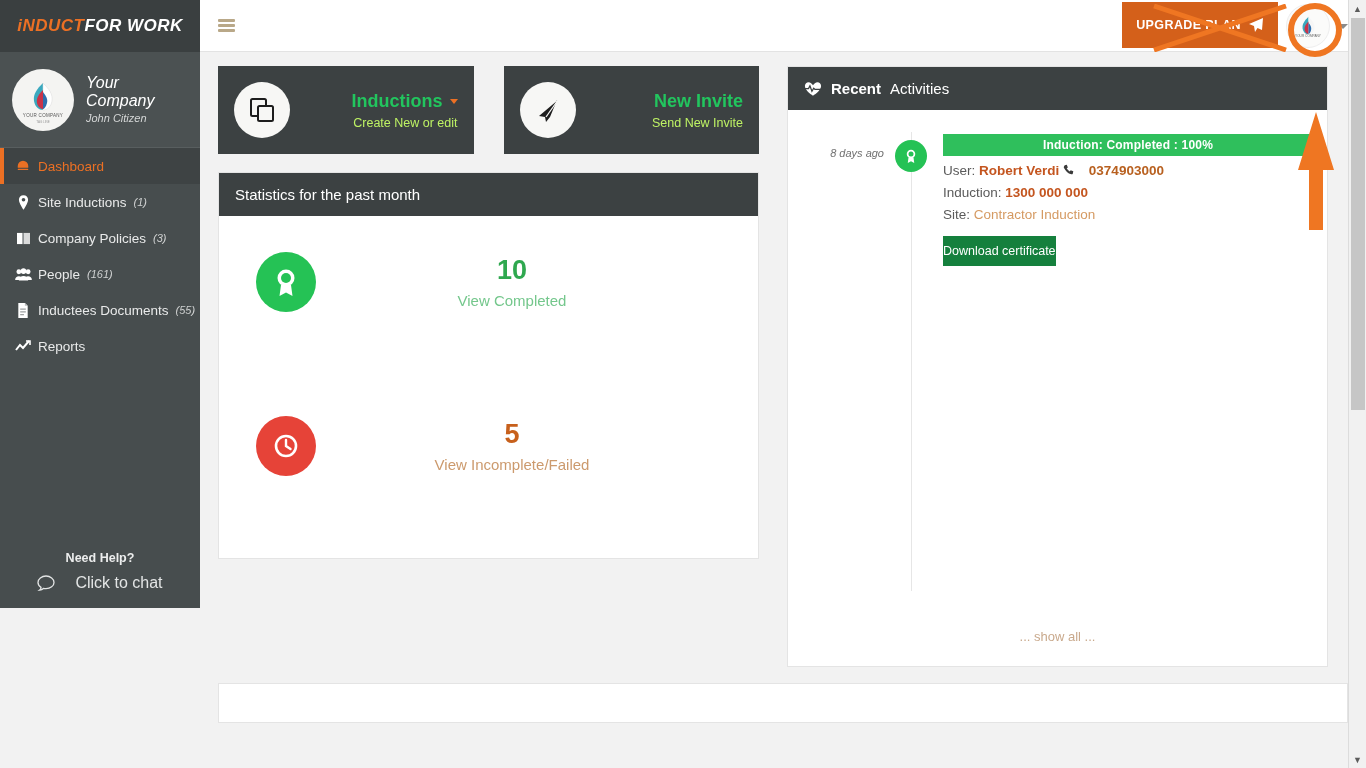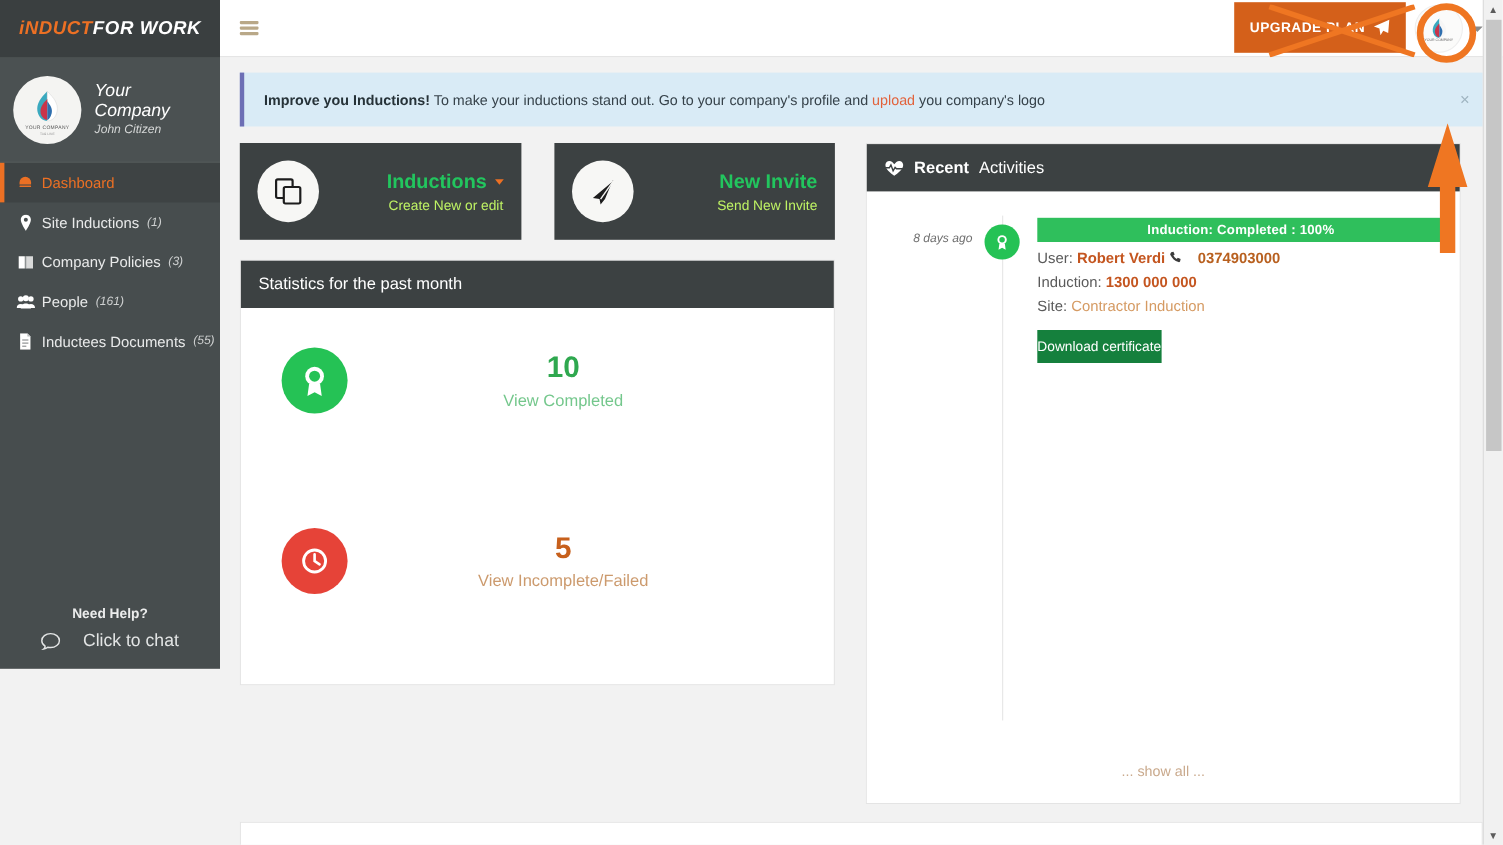--- a/index.html
+++ b/index.html
@@ -334,20 +334,30 @@
               <path d="M8 0l3 3H8z" fill="#b9bcbd"></path>
               <rect x="3" y="6" width="6" height="1" fill="#7d8182"></rect>
               <rect x="3" y="9" width="6" height="1" fill="#7d8182"></rect>
               <rect x="3" y="12" width="4" height="1" fill="#7d8182"></rect>
             </svg>
         </span>
         <span>Inductees Documents</span>
         <span class="nav-count">(55)</span>
       </div>
 
+      <div class="nav-item">
+        <span class="nav-ico">
+          <svg width="16" height="13" viewBox="0 0 16 13">
+              <path d="M1 10L5 5l3 3 6-7" stroke="#ffffff" stroke-width="2" fill="none"></path>
+              <path d="M11 1h4v4" stroke="#ffffff" stroke-width="1.6" fill="none"></path>
+            </svg>
+        </span>
+        <span>Reports</span>
+        <span class="nav-count"></span>
+      </div>
 
     </nav>
 
     <div class="help">
       <div class="help-title">Need Help?</div>
       <div class="help-link">
         <svg width="18" height="16" viewBox="0 0 18 16">
             <path d="M9 1C4.6 1 1 3.9 1 7.4c0 2 1.2 3.8 3 5 0 1-.5 2-1.3 2.6 1.6-.2 2.9-.9 3.7-1.6.8.2 1.7.3 2.6.3 4.4 0 8-2.8 8-6.3S13.4 1 9 1z" fill="none" stroke="#e3e5e5" stroke-width="1.3"></path>
           </svg>
         <span>Click to chat</span>
@@ -378,24 +388,20 @@
             <path d="M13 10 C16 14 18 17 17 21 C16 25 14 27 13 27 Z" fill="#2f6fae"></path>
           </svg>
           <div class="mark-label">YOUR COMPANY</div>
         </div>
         <div class="caret-down"></div>
       </div>
     </div>
 
     <div class="content">
 
-      <div class="alert">
-        <b>Improve you Inductions!</b><span> To make your inductions stand out. Go to your company's profile and </span><a class="lnk">upload</a><span> you company's logo</span>
-        <span class="close">×</span>
-      </div>
 
       <div class="cols">
 
         <div class="col-left">
 
           <div class="action-row">
 
             <div class="action-card">
               <div class="circ">
                 <svg width="28" height="28" viewBox="0 0 28 28">

